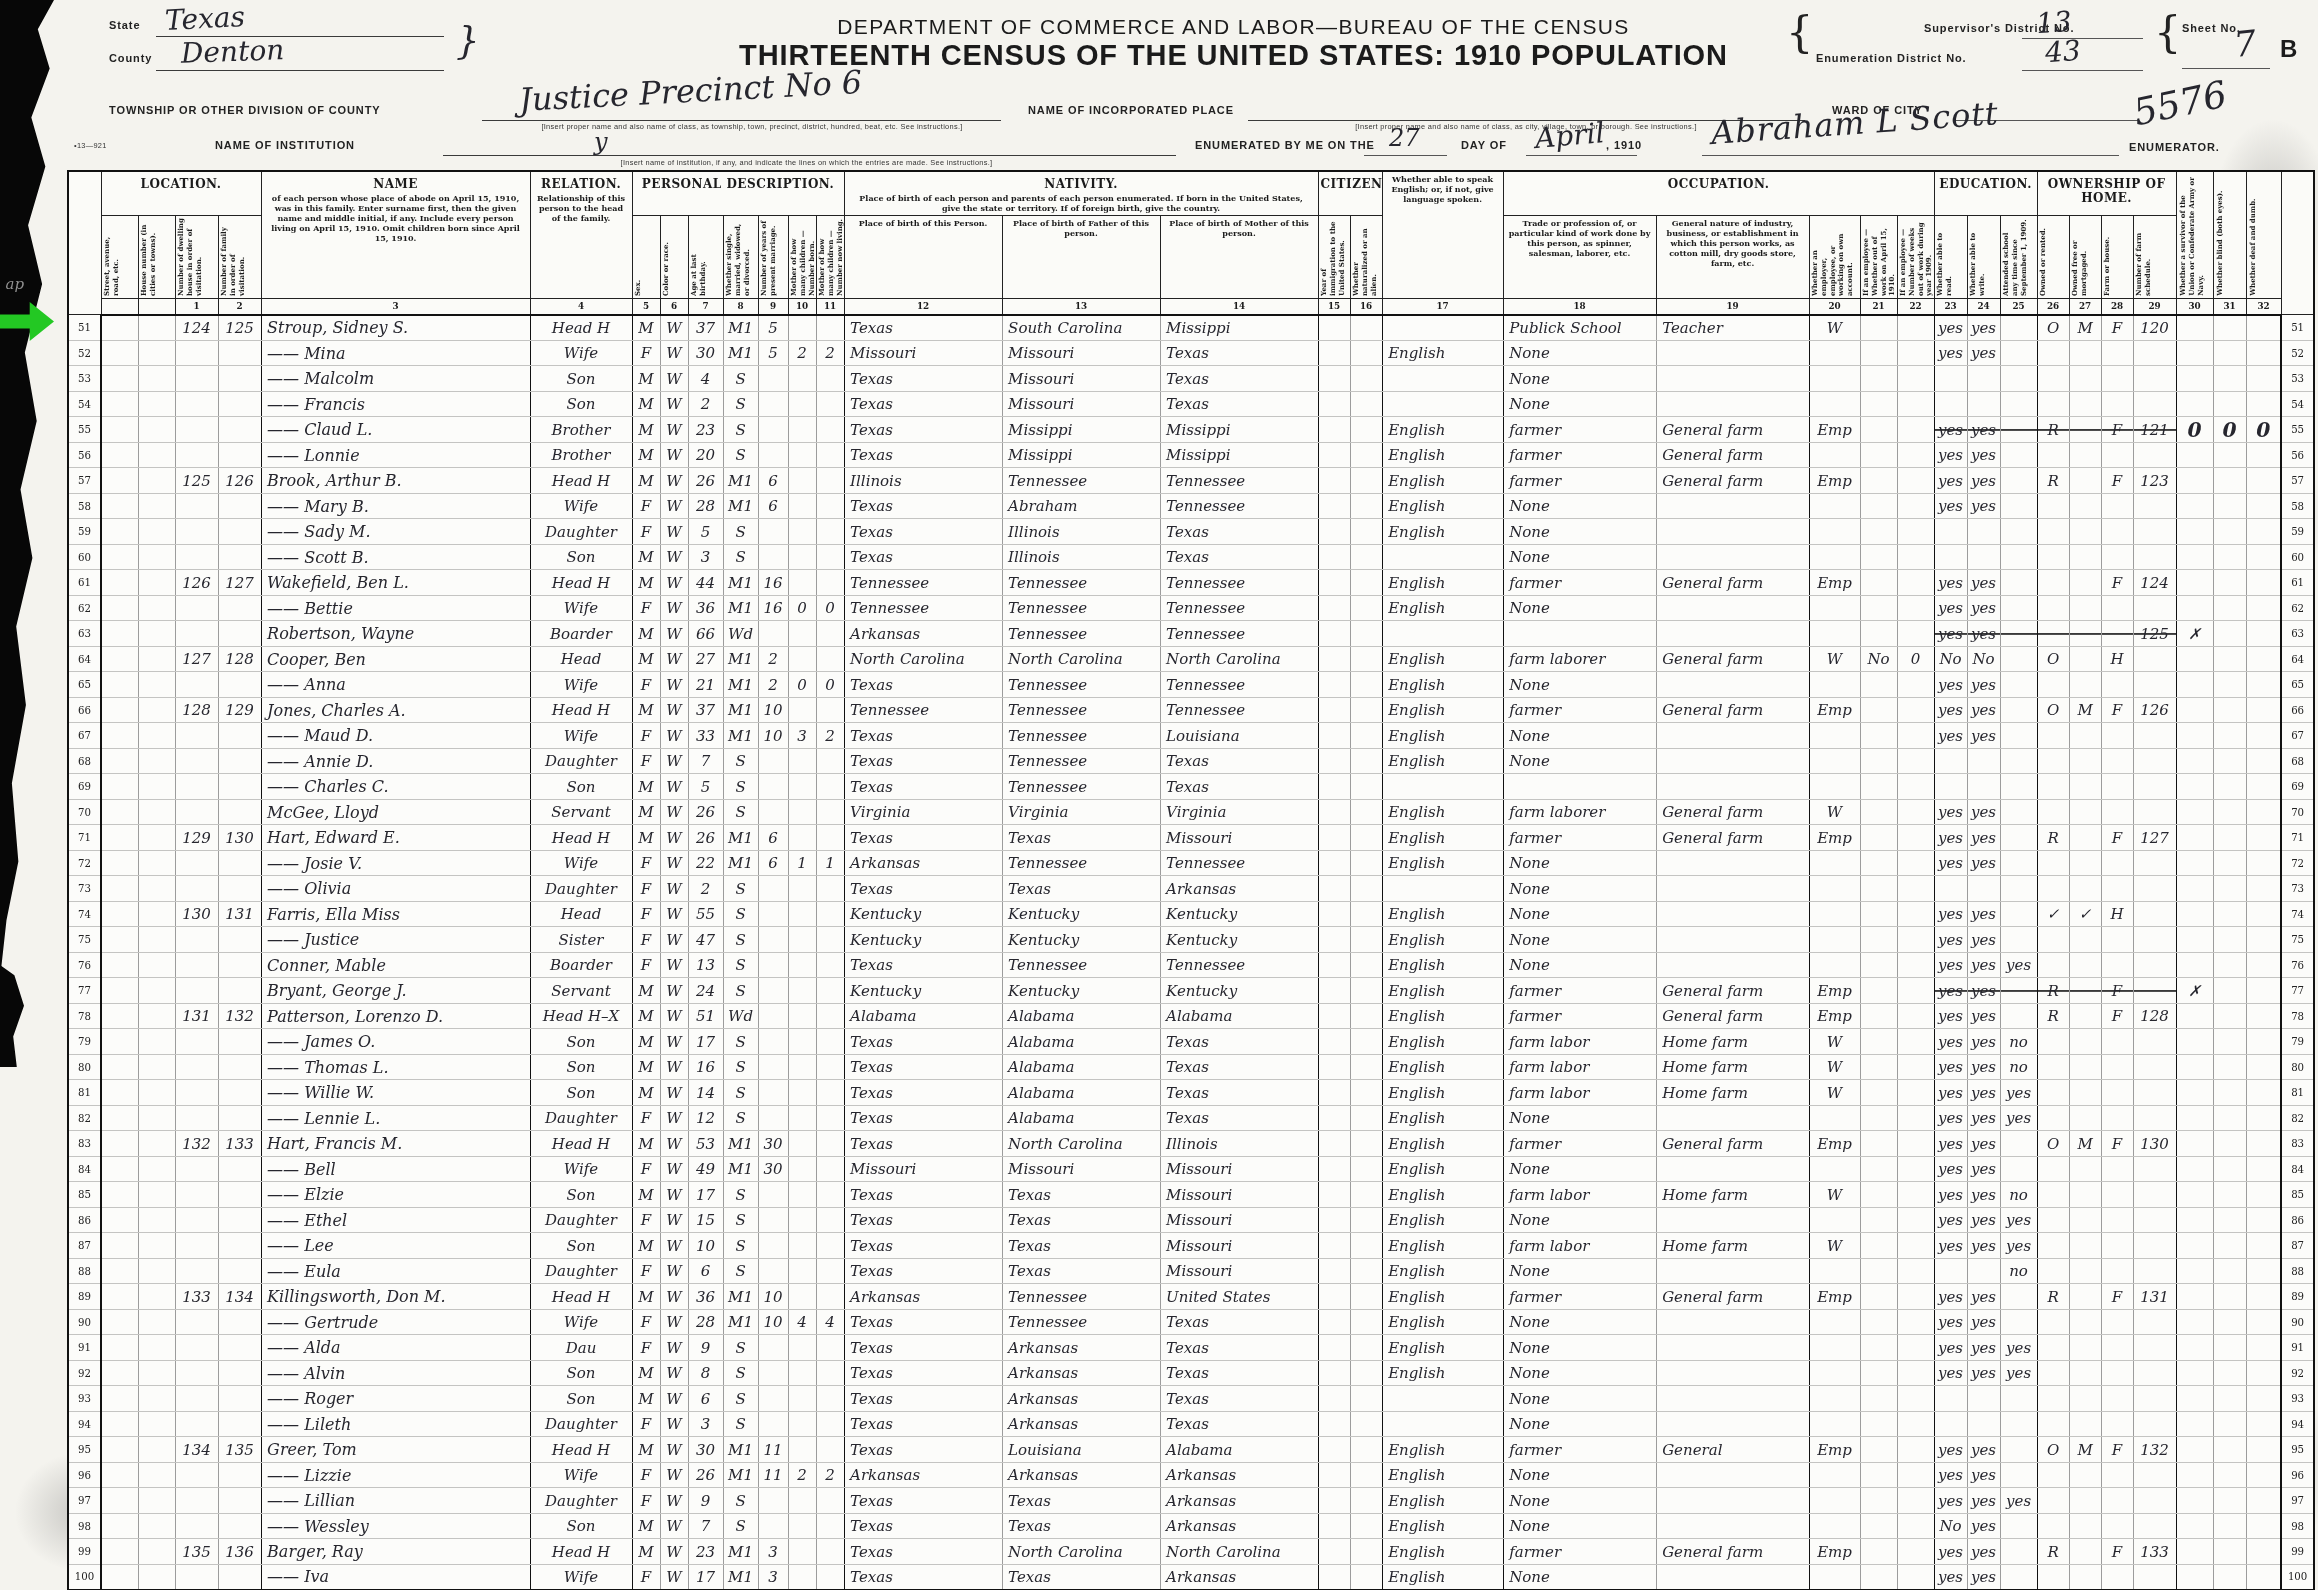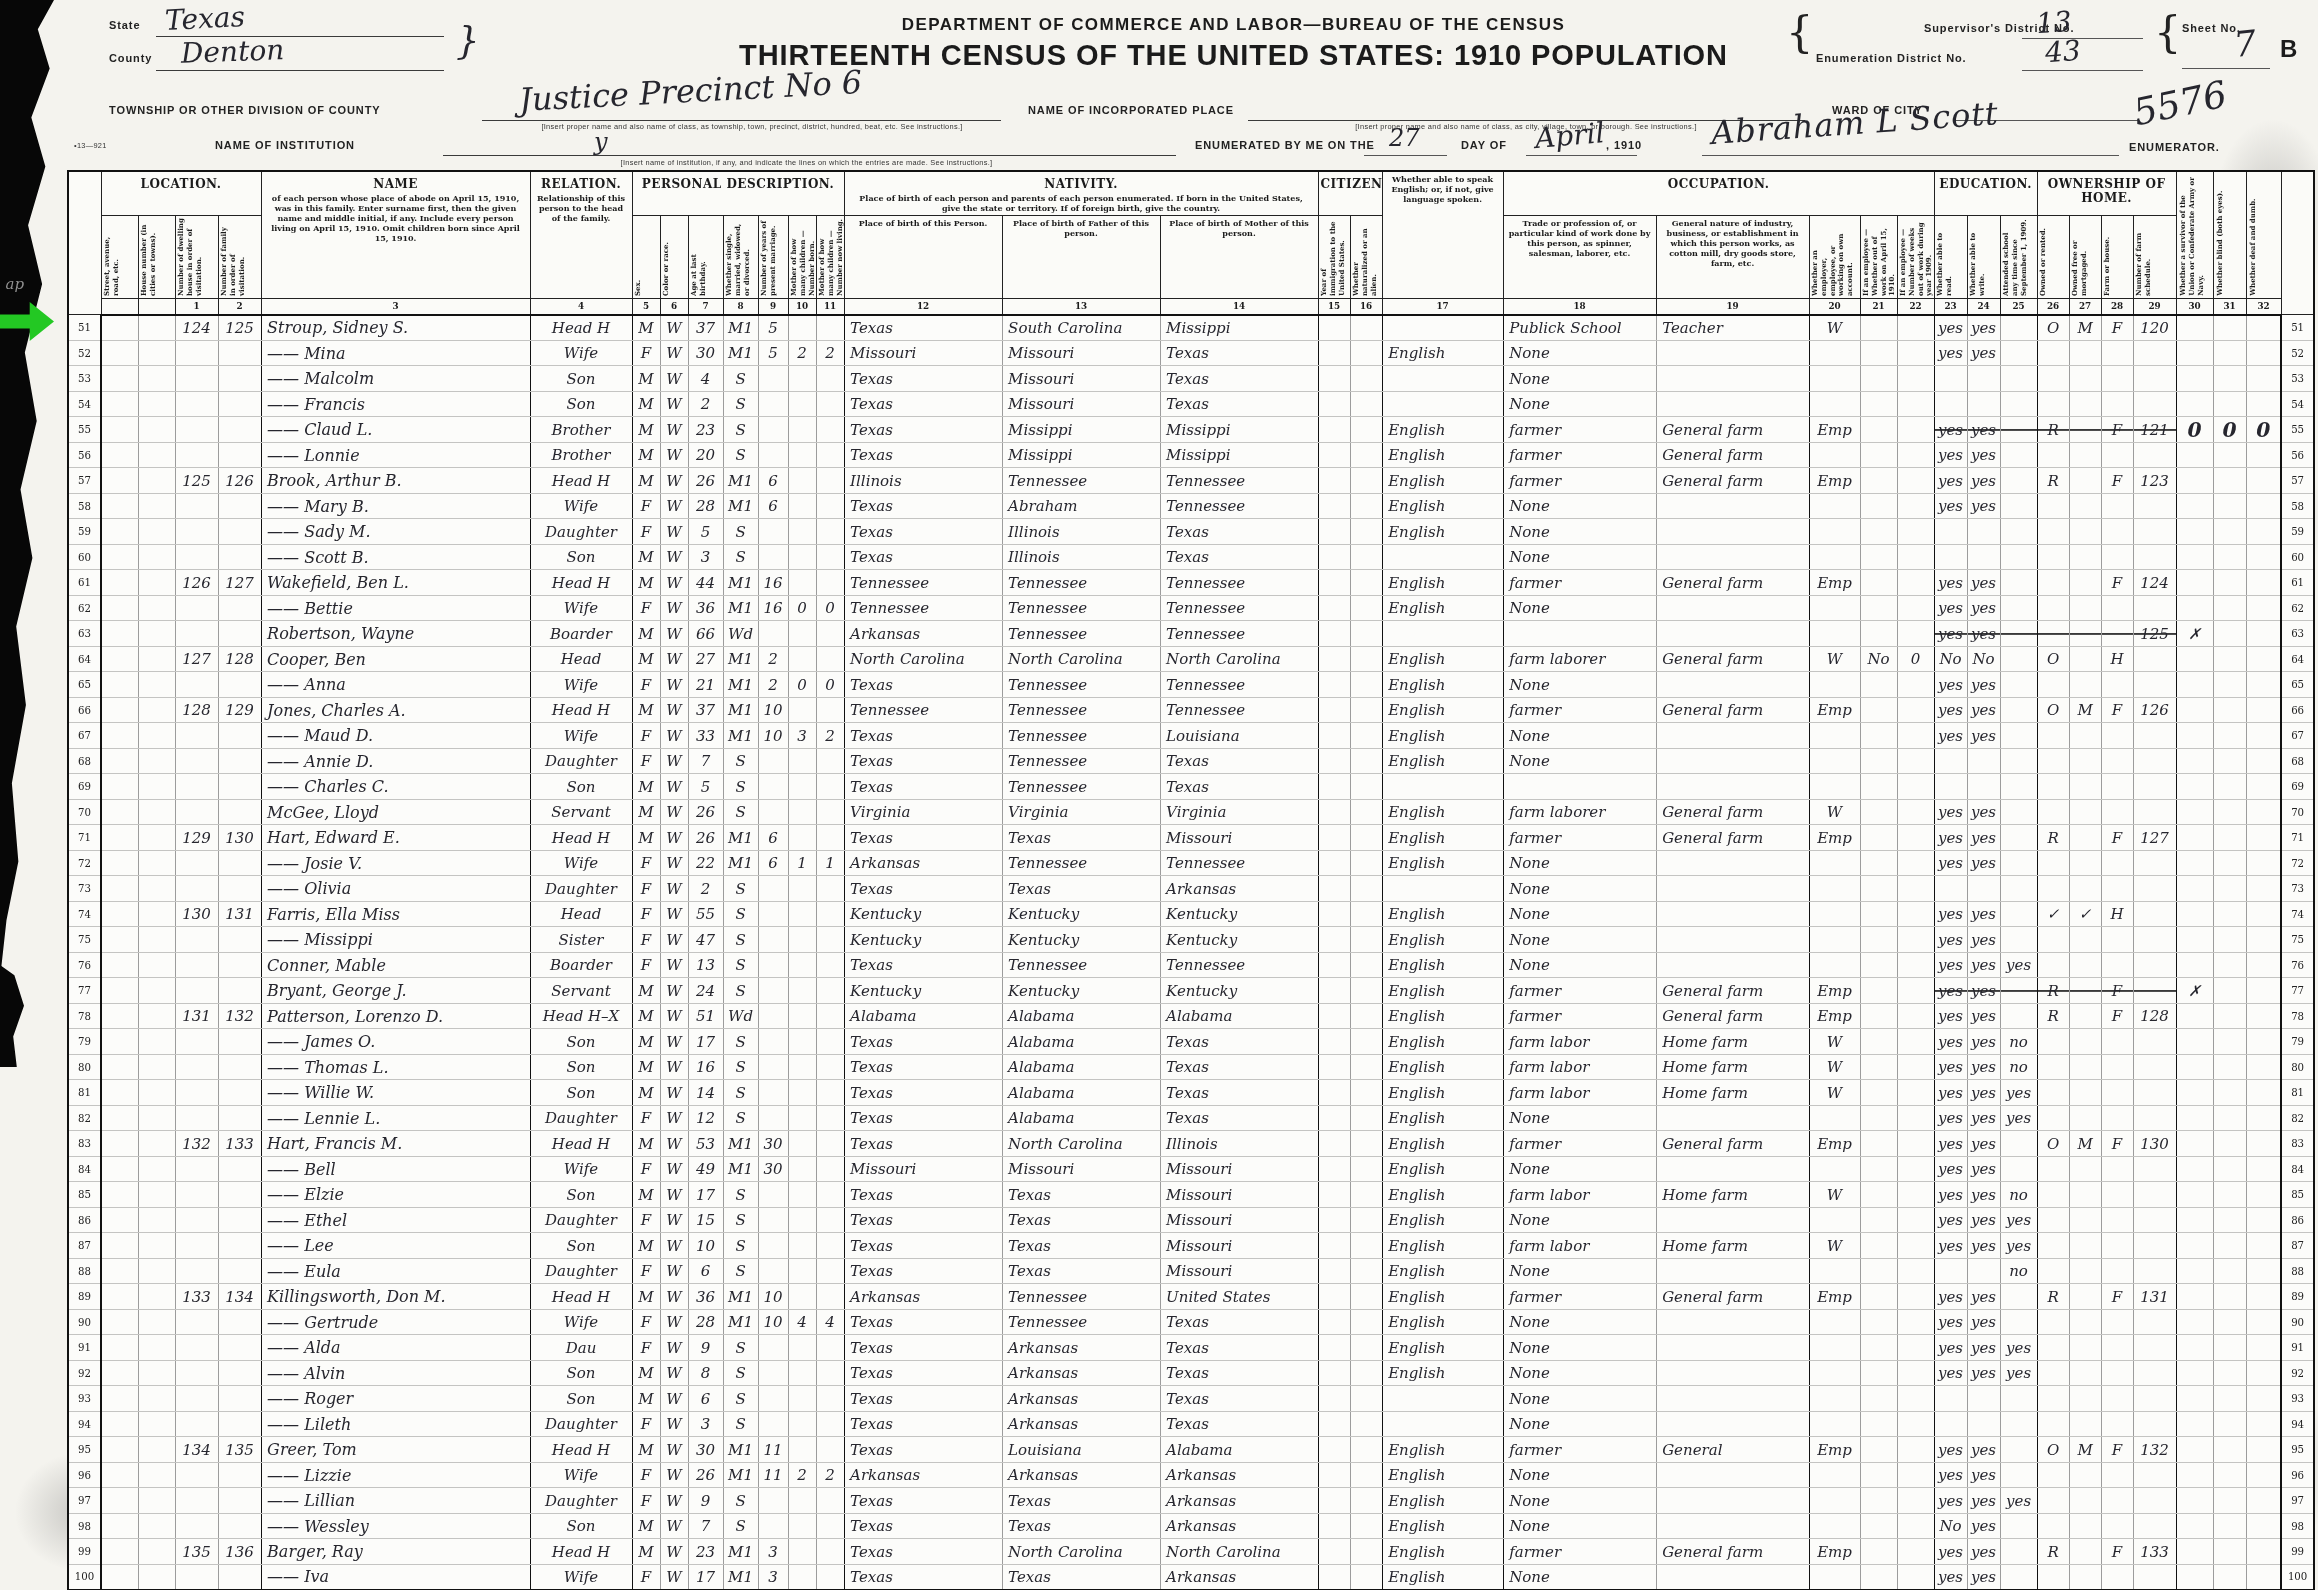--- a/index.html
+++ b/index.html
@@ -2,21 +2,21 @@
 <html style="font-size:15px"><head>
 <meta charset="utf-8">
 <style>
   html,body{margin:0;padding:0;}
   body{width:2319px;height:1591px;position:relative;background:#f4f3ee;overflow:hidden;
        font-family:"Liberation Sans", sans-serif;color:#1b1b1b;}
   .abs{position:absolute;}
   
   .plabel{font-size:11px;letter-spacing:0.9px;color:#222;font-weight:bold;}
   .psmall{font-size:7.4px;color:#333;letter-spacing:0.3px;}
-  .dept{font-size:17px;font-weight:bold;letter-spacing:1.4px;}
+  .dept{font-size:21px;font-weight:normal;letter-spacing:1.4px;}
   .title{font-size:29px;font-weight:bold;letter-spacing:0.9px;}
   .rule{border-bottom:1.4px solid #3a3a3a;height:0.9px;}
   .dotrule{border-bottom:1.4px solid #555;height:0.9px;}
   .brace{font-size:43px;font-weight:normal;color:#222;font-family:"DejaVu Serif",serif;}
   
   .hw{font-family:"DejaVu Serif", serif;font-style:italic;color:#26262e;}
   .hw-big{font-size:28px;}
   .hw-sig{font-size:32px;letter-spacing:0.9px;}
   .pencil{font-family:"DejaVu Serif",serif;font-style:italic;color:#8f8f8f;font-size:15px;}
   
@@ -1316,21 +1316,21 @@
         <td class="hwc"></td>
         <td class="hwc"></td>
         <td class="ln lnr">74</td>
       </tr>
       <tr>
         <td class="ln">75</td>
         <td class="hwc"></td>
         <td class="hwc"></td>
         <td class="hwc"></td>
         <td class="hwc"></td>
-        <td class="hwl namec">—— Missippi</td>
+        <td class="hwl namec">—— Justice</td>
         <td class="hwc">Sister</td>
         <td class="hwc">F</td>
         <td class="hwc">W</td>
         <td class="hwc">47</td>
         <td class="hwc">S</td>
         <td class="hwc"></td>
         <td class="hwc"></td>
         <td class="hwc"></td>
         <td class="hwl">Kentucky</td>
         <td class="hwl">Kentucky</td>

